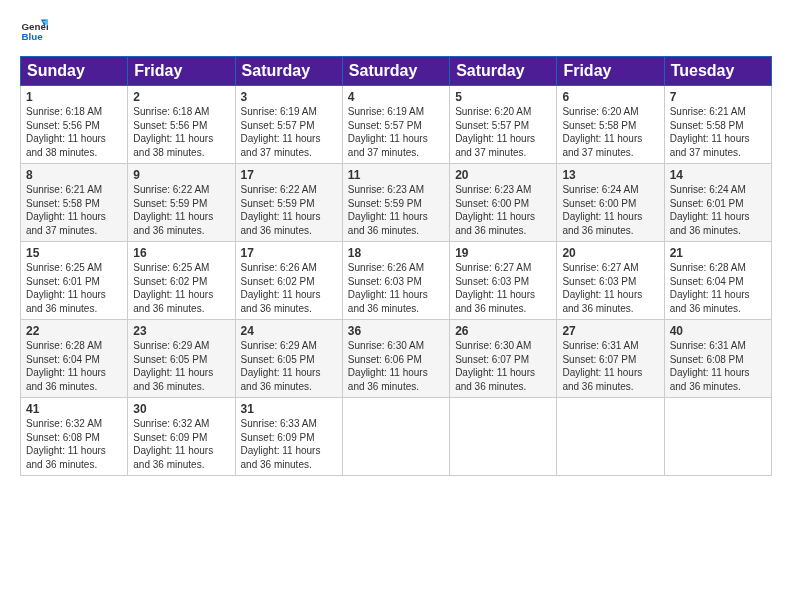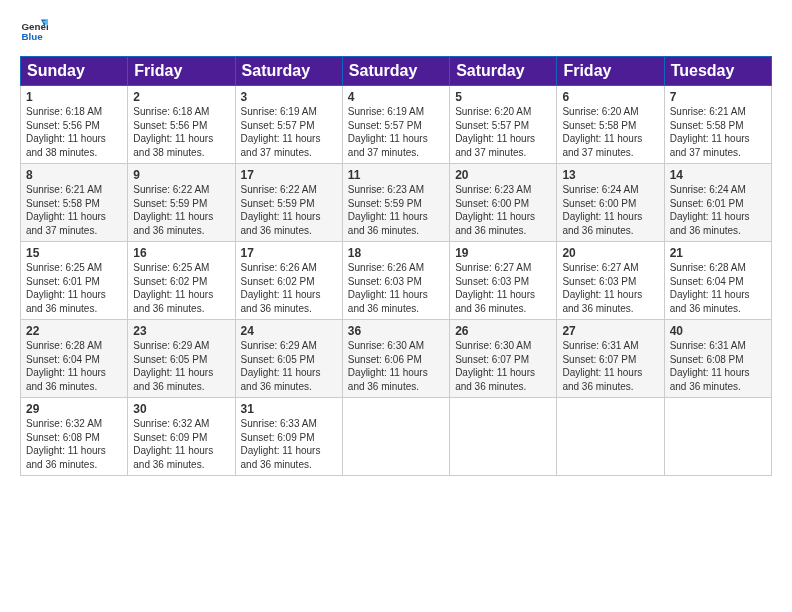--- a/index.html
+++ b/index.html
@@ -148,21 +148,21 @@
         <tr>
           <td><span class="day-number">22</span><span class="cell-text">Sunrise: 6:28 AM<br>Sunset: 6:04 PM<br>Daylight: 11 hours<br>and 36 minutes.</span></td>
           <td><span class="day-number">23</span><span class="cell-text">Sunrise: 6:29 AM<br>Sunset: 6:05 PM<br>Daylight: 11 hours<br>and 36 minutes.</span></td>
           <td><span class="day-number">24</span><span class="cell-text">Sunrise: 6:29 AM<br>Sunset: 6:05 PM<br>Daylight: 11 hours<br>and 36 minutes.</span></td>
           <td><span class="day-number">36</span><span class="cell-text">Sunrise: 6:30 AM<br>Sunset: 6:06 PM<br>Daylight: 11 hours<br>and 36 minutes.</span></td>
           <td><span class="day-number">26</span><span class="cell-text">Sunrise: 6:30 AM<br>Sunset: 6:07 PM<br>Daylight: 11 hours<br>and 36 minutes.</span></td>
           <td><span class="day-number">27</span><span class="cell-text">Sunrise: 6:31 AM<br>Sunset: 6:07 PM<br>Daylight: 11 hours<br>and 36 minutes.</span></td>
           <td><span class="day-number">40</span><span class="cell-text">Sunrise: 6:31 AM<br>Sunset: 6:08 PM<br>Daylight: 11 hours<br>and 36 minutes.</span></td>
         </tr>
         <tr>
-          <td><span class="day-number">29</span><span class="cell-text">Sunrise: 6:32 AM<br>Sunset: 6:08 PM<br>Daylight: 11 hours<br>and 36 minutes.</span></td>
+          <td><span class="day-number">41</span><span class="cell-text">Sunrise: 6:32 AM<br>Sunset: 6:08 PM<br>Daylight: 11 hours<br>and 36 minutes.</span></td>
           <td><span class="day-number">30</span><span class="cell-text">Sunrise: 6:32 AM<br>Sunset: 6:09 PM<br>Daylight: 11 hours<br>and 36 minutes.</span></td>
           <td><span class="day-number">31</span><span class="cell-text">Sunrise: 6:33 AM<br>Sunset: 6:09 PM<br>Daylight: 11 hours<br>and 36 minutes.</span></td>
           <td class="empty-cell"></td>
           <td class="empty-cell"></td>
           <td class="empty-cell"></td>
           <td class="empty-cell"></td>
         </tr>
       </tbody>
   </table>
 </div>

